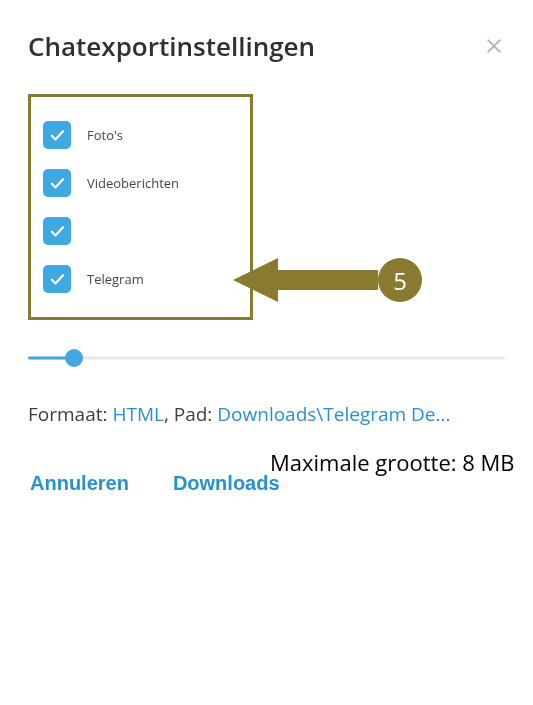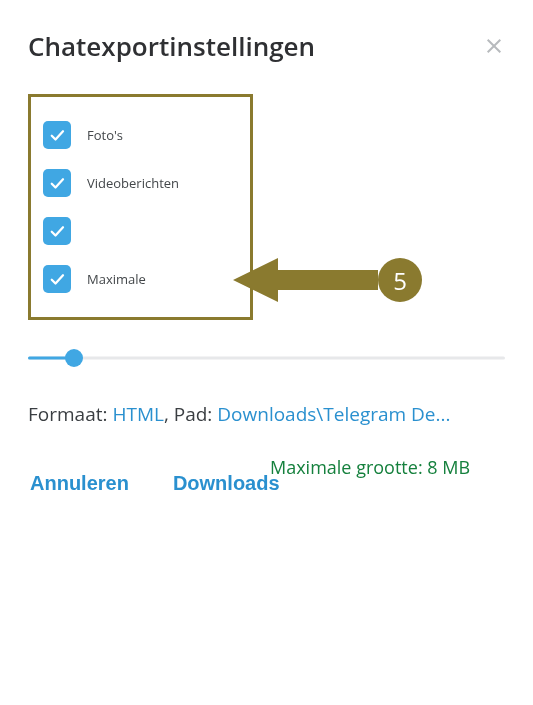--- a/index.html
+++ b/index.html
@@ -64,24 +64,23 @@
   .checkbox polyline { fill: none; stroke: #fff; stroke-width: 3; stroke-linecap: round; stroke-linejoin: round; }
   .option-label {
     font-size: 13px;
     color: #43474a;
   }
 
   .max-size {
     position: absolute;
     left: 270px;
     top: 447px;
-    font-size: 18px;
-    color: #15803d;
+    font-size: 22px;
+    color: #000000;
     white-space: nowrap;
-    margin-top: 8px;
   }
 
   .slider-wrap {
     margin-top: 26px;
     padding: 0 2px;
     position: relative;
     height: 24px;
   }
   .slider-track {
     position: absolute;
@@ -199,21 +198,21 @@
             <polyline points="5 13 10 18 20 7"></polyline>
           </svg>
         </div>
     </div>
     <div class="option-row">
       <div class="checkbox">
           <svg viewBox="0 0 24 24">
             <polyline points="5 13 10 18 20 7"></polyline>
           </svg>
         </div>
-      <span class="option-label">Maximale</span>
+      <span class="option-label">Telegram</span>
     </div>
   </div>
 
   <div class="max-size">Maximale grootte: 8 MB</div>
 
   <div class="slider-wrap">
     <div class="slider-track"></div>
     <div class="slider-fill"></div>
     <div class="slider-thumb"></div>
   </div>

